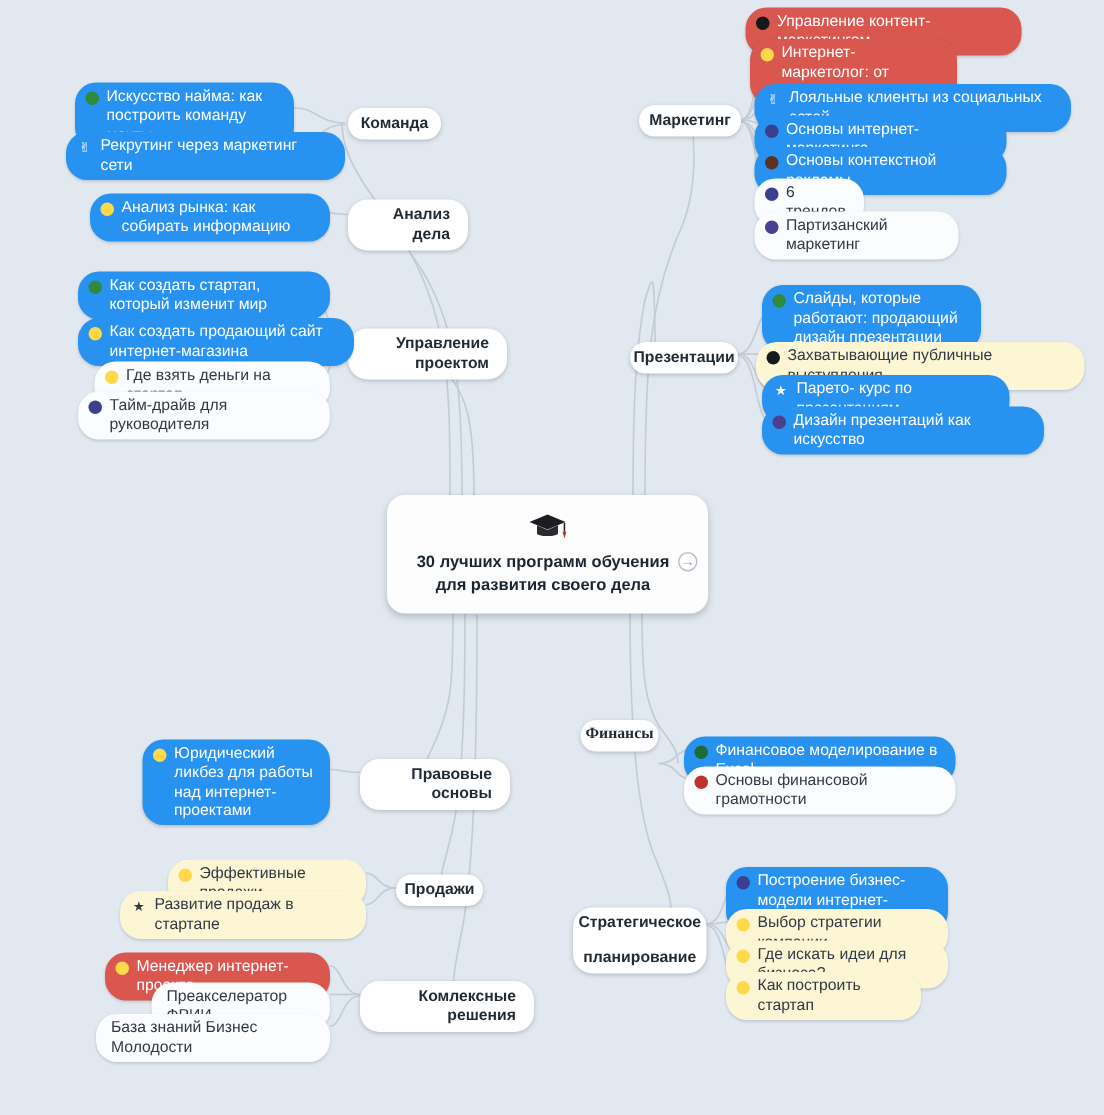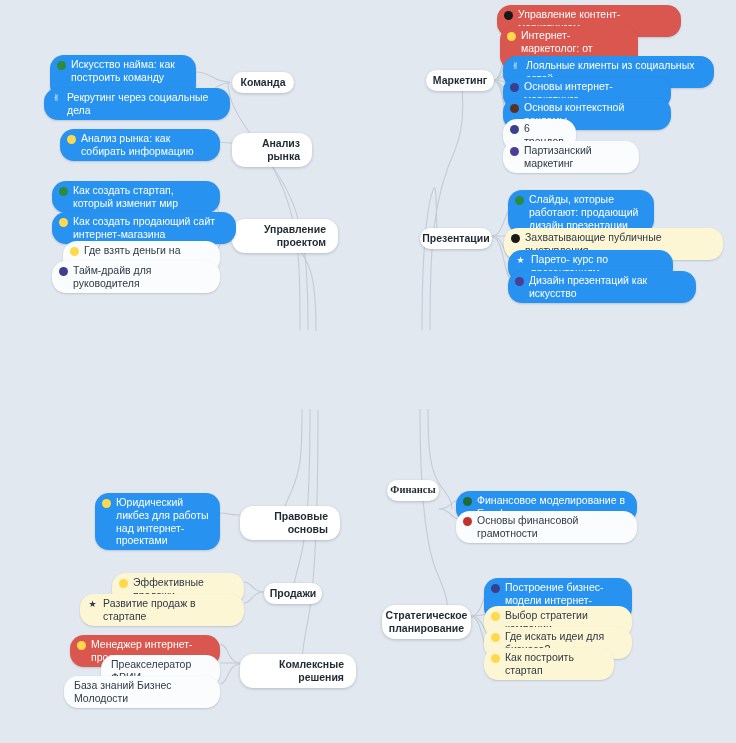--- a/index.html
+++ b/index.html
@@ -168,35 +168,50 @@
       <path d="M439,509 C451,509 451,500 459,500"></path>
       <path d="M439,509 C451,509 451,519 459,519"></path>
 
       <path d="M471,616 C483,616 483,589 491,589"></path>
       <path d="M471,616 C483,616 483,614 491,614"></path>
       <path d="M471,616 C483,616 483,634 491,634"></path>
       <path d="M471,617 C483,617 483,655 491,655"></path>
     </g>
   </svg>
 
+  <div id="central">
+    <span class="cap">
+      <svg width="26" height="19" viewBox="0 0 26 19">
+        <path d="M13 1 L25 6 L13 11 L1 6 Z" fill="#1c1c22"></path>
+        <path d="M6 8.2 L6 13.5 C6 16 20 16 20 13.5 L20 8.2 L13 11.3 Z" fill="#2a2a30"></path>
+        <path d="M24.3 6.6 L24.3 12.5" stroke="#1c1c22" stroke-width="1" fill="none"></path>
+        <path d="M23 12.5 L25.6 12.5 L24.3 17 Z" fill="#b5352c"></path>
+      </svg>
+    </span>
+    <div class="title">
+      <span>30 лучших программ обучения</span><br>
+      <span>для развития своего дела</span>
+    </div>
+    <div class="expand">→</div>
+  </div>
 
   <div class="node cat" style="left:232px; top:72px; width:62px;">
     <span class="lbl">Команда</span>
   </div>
   <div class="node leaf blue" style="left:50px; top:55px; width:146px;">
     <span class="dot c-green"></span>
     <span class="lbl">Искусство найма: как построить команду мечты</span>
   </div>
   <div class="node leaf blue" style="left:44px; top:88px; width:186px;">
     <span class="dot c-emoji">✌</span>
-    <span class="lbl">Рекрутинг через социальные дела</span>
+    <span class="lbl">Рекрутинг через маркетинг сети</span>
   </div>
 
   <div class="node cat" style="left:232px; top:133px; width:80px;">
-    <span class="lbl">Анализ рынка</span>
+    <span class="lbl">Анализ дела</span>
   </div>
   <div class="node leaf blue" style="left:60px; top:129px; width:160px;">
     <span class="dot c-yellow"></span>
     <span class="lbl">Анализ рынка: как собирать информацию</span>
   </div>
 
   <div class="node cat" style="left:232px; top:219px; width:106px;">
     <span class="lbl">Управление проектом</span>
   </div>
   <div class="node leaf blue" style="left:52px; top:181px; width:168px;">
@@ -307,21 +322,21 @@
   </div>
   <div class="node leaf blue" style="left:456px; top:491px; width:181px;">
     <span class="dot c-dgreen"></span>
     <span class="lbl">Финансовое моделирование в Excel</span>
   </div>
   <div class="node leaf white" style="left:456px; top:511px; width:181px;">
     <span class="dot c-red"></span>
     <span class="lbl">Основы финансовой грамотности</span>
   </div>
 
-  <div class="node cat" style="left:382px; top:605px; width:89px; flex-direction:column; gap:0; line-height:1.25;">
+  <div class="node cat" style="left:382px; top:605px; width:89px; flex-direction:column; gap:10px; line-height:1.25;">
     <span class="lbl">Стратегическое</span>
     <span class="lbl">планирование</span>
   </div>
   <div class="node leaf blue" style="left:484px; top:578px; width:148px;">
     <span class="dot c-navy"></span>
     <span class="lbl">Построение бизнес-модели интернет-проекта</span>
   </div>
   <div class="node leaf cream" style="left:484px; top:606px; width:148px;">
     <span class="dot c-yellow"></span>
     <span class="lbl">Выбор стратегии компании</span>

